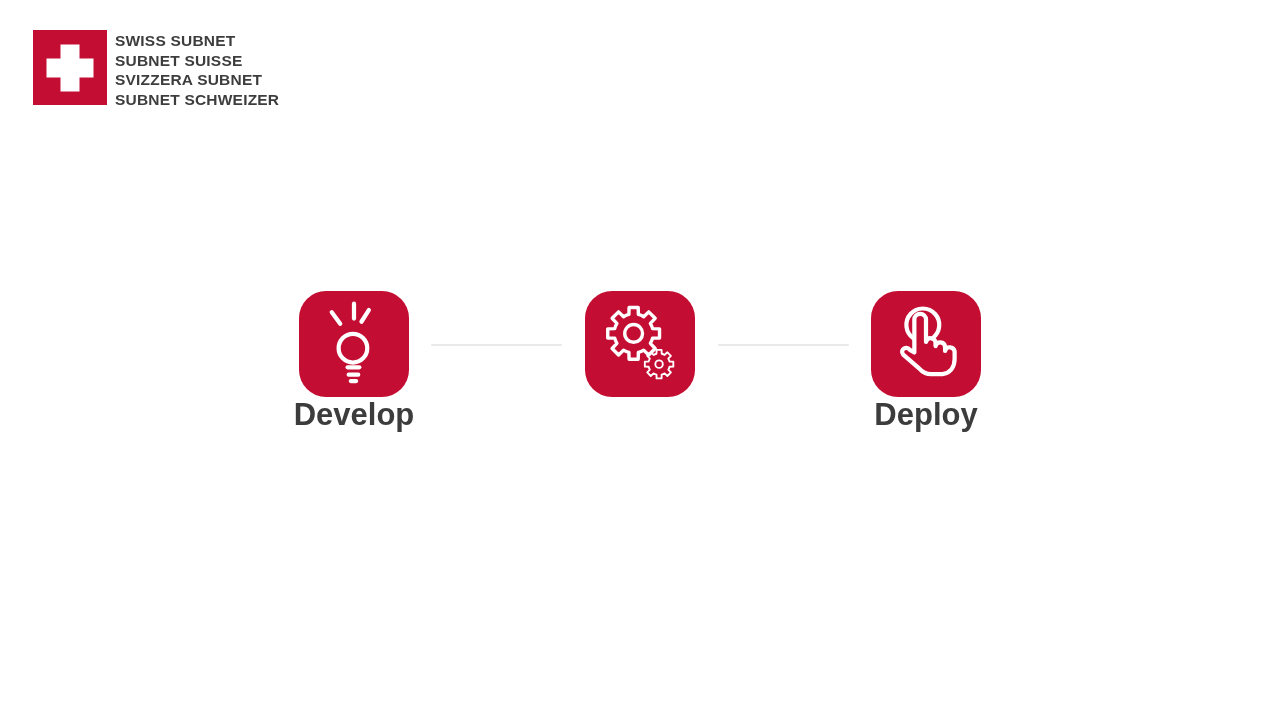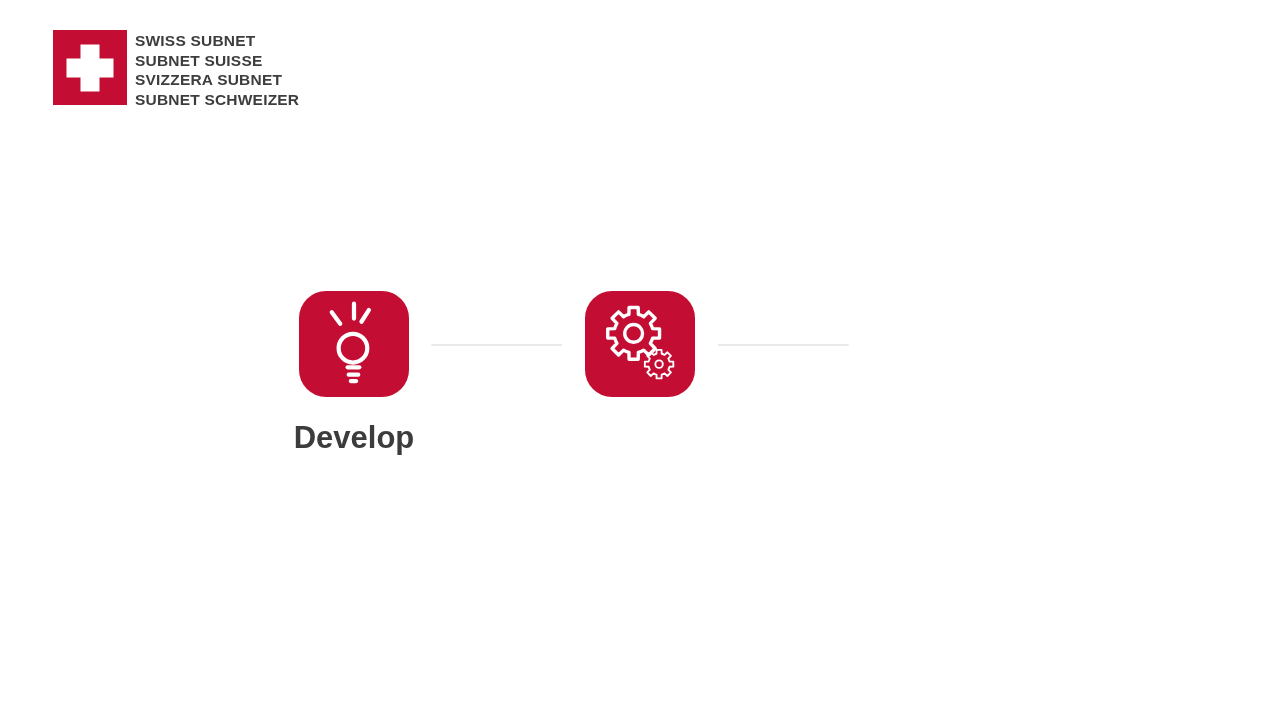--- a/index.html
+++ b/index.html
@@ -10,35 +10,35 @@
     --logo-text:#3d3d3d;
     --background:#ffffff;
   }
   *{margin:0;padding:0;box-sizing:border-box;}
   body{font-family:"Liberation Sans","DejaVu Sans",sans-serif;background:#dddddd;}
   .stage{
     position:relative;width:1280px;height:720px;
     background:var(--background);overflow:hidden;
   }
   
-  .logo{position:absolute;left:33px;top:30px;display:flex;align-items:flex-start;margin-left:20px;}
+  .logo{position:absolute;left:33px;top:30px;display:flex;align-items:flex-start;}
   .flag{position:relative;width:74px;height:75px;background:var(--brand-red);flex:0 0 auto;}
   .flag .bar-v{position:absolute;left:50%;top:50%;transform:translate(-50%,-50%);width:19px;height:47px;background:#ffffff;}
   .flag .bar-h{position:absolute;left:50%;top:50%;transform:translate(-50%,-50%);width:47px;height:19px;background:#ffffff;}
   .logo-text{margin-left:8px;padding-top:1px;color:var(--logo-text);font-weight:700;font-size:15.5px;line-height:19.5px;letter-spacing:.2px;white-space:nowrap;}
   
   .steps-row{position:absolute;left:211px;top:291px;width:858px;display:flex;}
   .step{width:286px;display:flex;flex-direction:column;align-items:center;}
   .tile{
     width:110px;height:106px;border-radius:27px;background:var(--brand-red);
     display:flex;align-items:center;justify-content:center;
   }
   .tile svg{display:block;width:110px;height:106px;}
   .ic{stroke:var(--icon-stroke);fill:none;stroke-width:4;stroke-linecap:round;stroke-linejoin:round;}
-  .step-label{margin-top:23px;font-size:31px;font-weight:600;color:var(--label-text);text-align:center;}
+  .step-label{font-size:31px;font-weight:600;color:var(--label-text);text-align:center;}
   .connector{position:absolute;top:344px;height:2px;width:131px;background:var(--connector-gray);border-radius:1px;}
   .connector.c1{left:431px;}
   .connector.c2{left:718px;}
 </style>
 </head>
 <body>
 
 <div class="stage">
 
   <header class="logo">
@@ -87,15 +87,26 @@
             <circle cx="0" cy="0" r="10.5"></circle>
           </g>
           <g class="ic" transform="translate(68,69) scale(0.44)" stroke-width="9">
             <use href="#gear-shape"></use>
             <circle cx="0" cy="0" r="8"></circle>
           </g>
         </svg>
       </div>
     </div>
 
+    <div class="step">
+      <div class="tile">
+        <svg viewBox="0 0 100 100" aria-hidden="true">
+          <g class="ic">
+            <path d="M38.1,44.7 A15.5,15.5 0 1 1 55.9,44.7"></path>
+            <path d="M39,58 V27 a5.5,5.5 0 0 1 11,0 V48 a4.6,4.6 0 0 1 9,0.5 V52 a4.6,4.6 0 0 1 9,0.5 V56.5 a4.6,4.6 0 0 1 9,0.5 V64 c0,8.5 -4.5,13.5 -11.5,14.5 l-10.5,0 c-4.5,0 -8.5,-2 -11.5,-5.5 L28.5,60 c-1.8,-2.2 -1.2,-4.6 1,-5.8 c1.9,-1 3.9,-0.4 5.3,1.3 L39,58 Z"></path>
+          </g>
+        </svg>
+      </div>
+      <div class="step-label">Deploy</div>
+    </div>
 
   </main>
 </div>
 
 </body></html>

